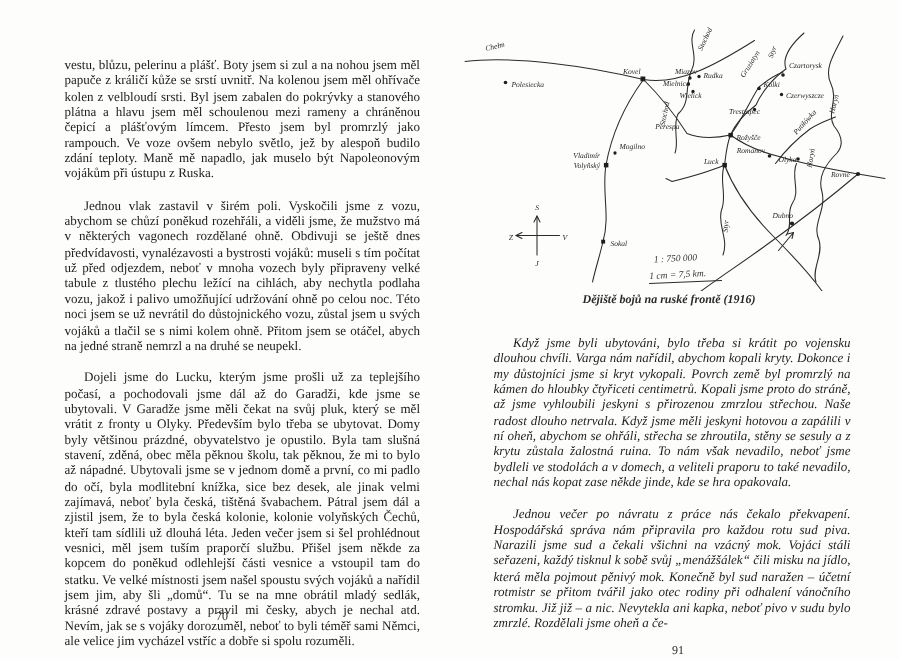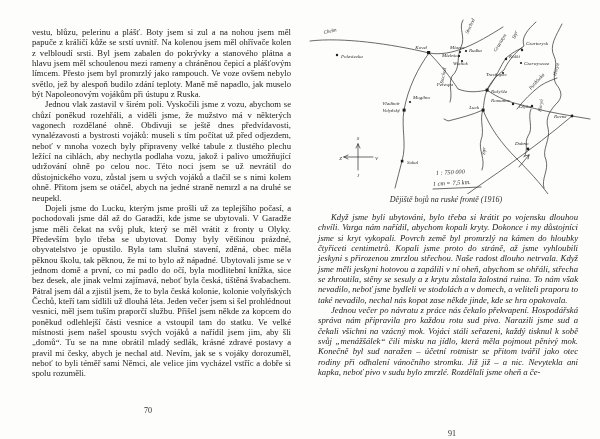--- a/index.html
+++ b/index.html
@@ -9,21 +9,21 @@
     font-family:"Liberation Serif", serif;
     color:#1c1c1c;
     -webkit-font-smoothing:antialiased;
   }
   .textcol{
     position:absolute;
     font-size:8.7px;line-height:10.35px;
     text-align:justify;
     color:#1d1d1d;
   }
-  .textcol p{margin:0;padding:0;}
+  .textcol p{margin:11px;padding:0;}
   .textcol p.indent{text-indent:13px;}
   #left-text{left:32px;top:27px;width:259px;}
   #right-text{left:318px;top:212px;width:260px;font-style:italic;}
   .pagenum{
     position:absolute;top:406px;width:40px;
     font-size:8px;text-align:center;color:#2a2a2a;
   }
   #pagenum-left{left:128px;}
   #pagenum-right{left:432px;margin-top:23px;}
   #map-wrap{position:absolute;left:300px;top:18px;width:292px;height:176px;}
@@ -33,21 +33,21 @@
   #map-svg text{
     font-family:"Liberation Serif", serif;
     font-style:italic;
     fill:#262626;
     font-size:5px;
   }
   #map-svg text.scale{font-size:6.3px;fill:#333;}
   #map-svg text.compass{font-size:5px;font-style:italic;}
   #map-caption{
     position:absolute;left:300px;top:195px;width:292px;
-    text-align:center;font-style:italic;font-size:8px;color:#2a2a2a;
+    text-align:center;font-style:italic;font-size:8px;color:#2a2a2a;font-weight:bold;
   }
 </style>
 </head>
 <body>
 
 <div id="left-text" class="textcol">
   <p>vestu, blůzu, pelerinu a plášť. Boty jsem si zul a na nohou jsem měl papuče z králičí kůže se srstí uvnitř. Na kolenou jsem měl ohřívače kolen z velbloudí srsti. Byl jsem zabalen do pokrývky a stanového plátna a hlavu jsem měl schoulenou mezi rameny a chráněnou čepicí a plášťovým límcem. Přesto jsem byl promrzlý jako rampouch. Ve voze ovšem nebylo světlo, jež by alespoň budilo zdání teploty. Maně mě napadlo, jak muselo být Napoleonovým vojákům při ústupu z Ruska.</p>
   <p class="indent">Jednou vlak zastavil v širém poli. Vyskočili jsme z vozu, abychom se chůzí poněkud rozehřáli, a viděli jsme, že mužstvo má v některých vagonech rozdělané ohně. Obdivuji se ještě dnes předvídavosti, vynalézavosti a bystrosti vojáků: museli s tím počítat už před odjezdem, neboť v mnoha vozech byly připraveny velké tabule z tlustého plechu ležící na cihlách, aby nechytla podlaha vozu, jakož i palivo umožňující udržování ohně po celou noc. Této noci jsem se už nevrátil do důstojnického vozu, zůstal jsem u svých vojáků a tlačil se s nimi kolem ohně. Přitom jsem se otáčel, abych na jedné straně nemrzl a na druhé se neupekl.</p>
   <p class="indent">Dojeli jsme do Lucku, kterým jsme prošli už za teplejšího počasí, a pochodovali jsme dál až do Garadži, kde jsme se ubytovali. V Garadže jsme měli čekat na svůj pluk, který se měl vrátit z fronty u Olyky. Především bylo třeba se ubytovat. Domy byly většinou prázdné, obyvatelstvo je opustilo. Byla tam slušná stavení, zděná, obec měla pěknou školu, tak pěknou, že mi to bylo až nápadné. Ubytovali jsme se v jednom domě a první, co mi padlo do očí, byla modlitební knížka, sice bez desek, ale jinak velmi zajímavá, neboť byla česká, tištěná švabachem. Pátral jsem dál a zjistil jsem, že to byla česká kolonie, kolonie volyňských Čechů, kteří tam sídlili už dlouhá léta. Jeden večer jsem si šel prohlédnout vesnici, měl jsem tuším praporčí službu. Přišel jsem někde za kopcem do poněkud odlehlejší části vesnice a vstoupil tam do statku. Ve velké místnosti jsem našel spoustu svých vojáků a nařídil jsem jim, aby šli „domů“. Tu se na mne obrátil mladý sedlák, krásné zdravé postavy a pravil mi česky, abych je nechal atd. Nevím, jak se s vojáky dorozuměl, neboť to byli téměř sami Němci, ale velice jim vycházel vstříc a dobře si spolu rozuměli.</p>
 </div>

